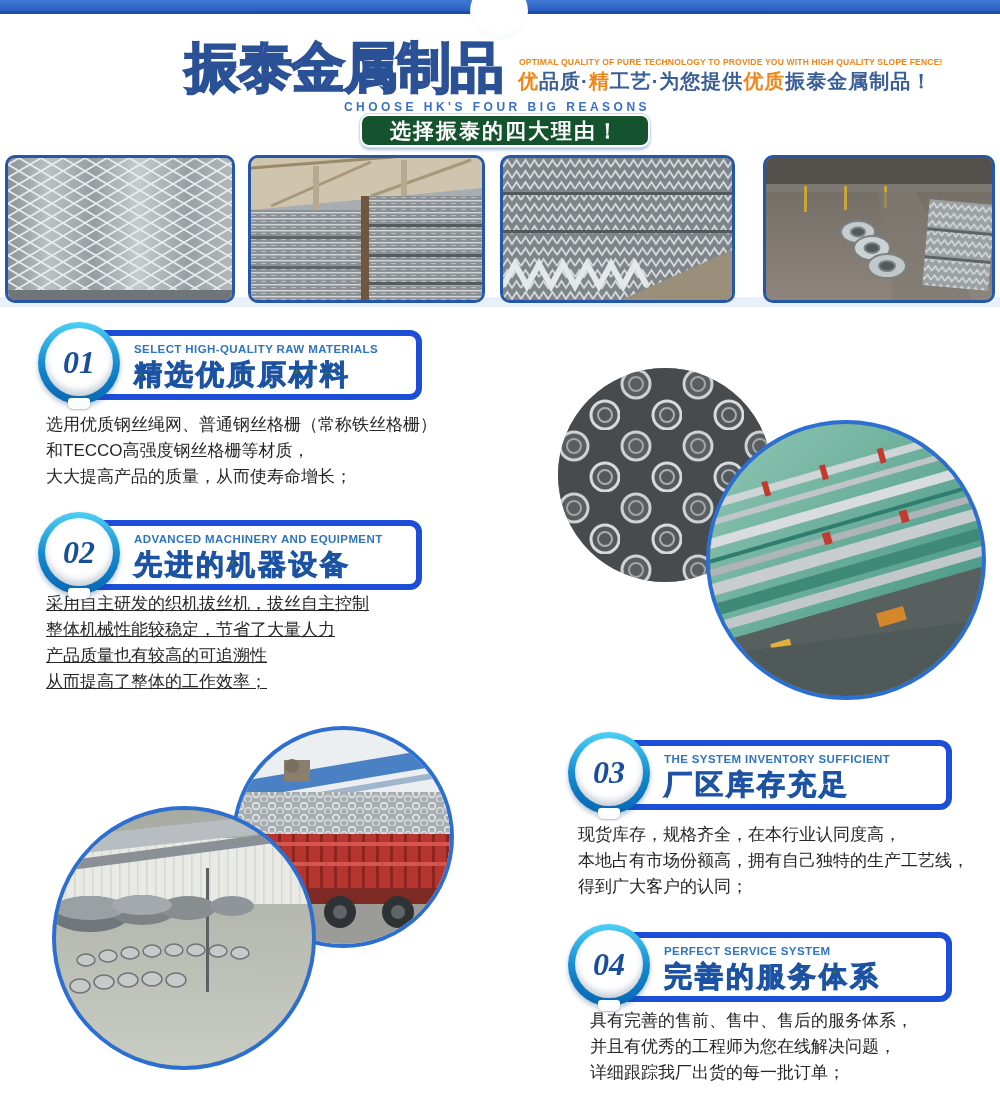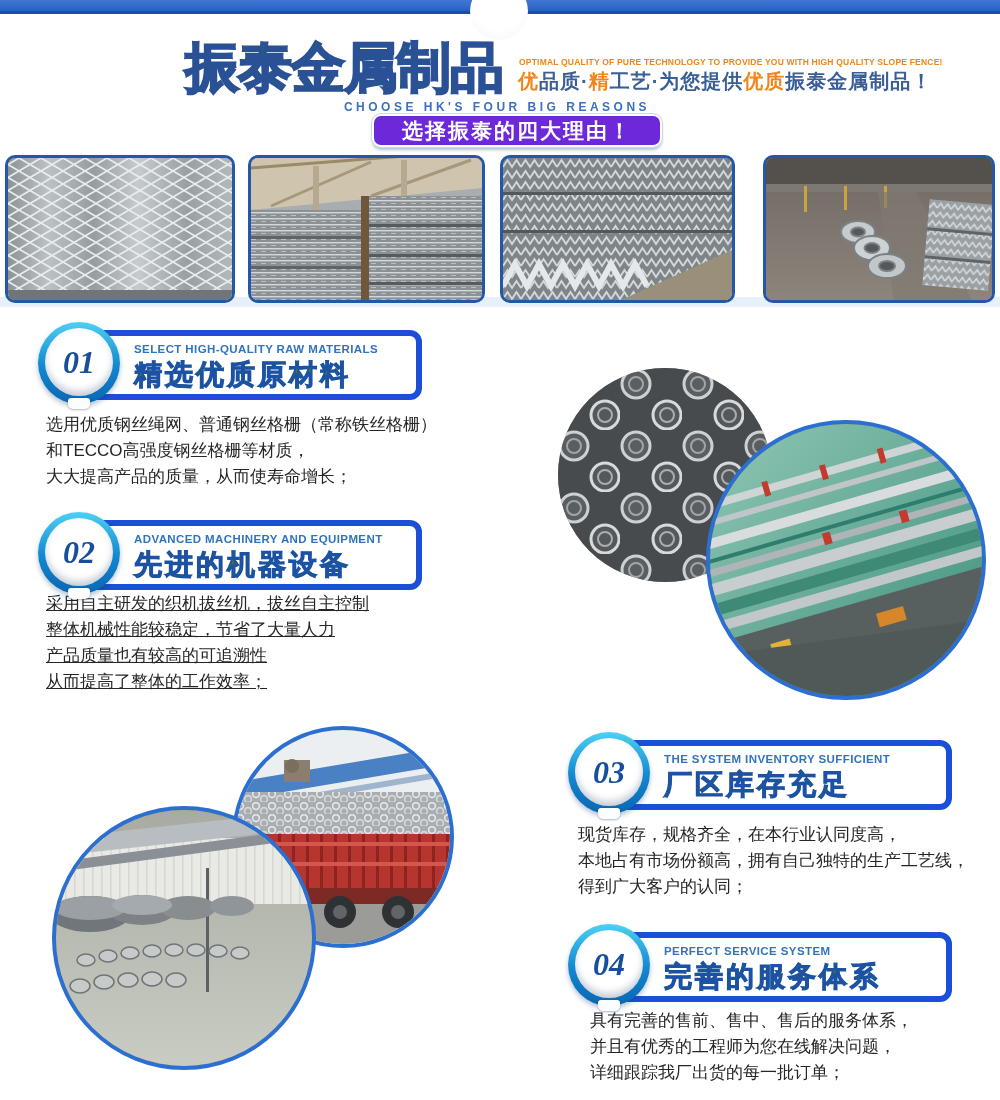--- a/index.html
+++ b/index.html
@@ -7,29 +7,29 @@
         font-family:"Liberation Sans",sans-serif;}
 
   
   .topbar{position:absolute;left:0;top:0;width:1000px;height:11px;
           background:linear-gradient(#4078d6,#2a5fc0);border-bottom:3px solid #1c4fa4;}
   .top-circle{position:absolute;left:470px;top:-18px;width:58px;height:58px;border-radius:50%;
           background:radial-gradient(circle at 50% 38%,#ffffff 55%,#f1f4f8 100%);}
 
   
   .logo{position:absolute;left:185px;top:36px;margin:0;font-size:54px;line-height:62px;
-        font-weight:bold;color:#15803d;-webkit-text-stroke:2px #2a5096;letter-spacing:-1px;}
+        font-weight:bold;color:#8b5cf6;-webkit-text-stroke:2px #2a5096;letter-spacing:-1px;}
   .slogan-en{position:absolute;left:519px;top:57px;width:430px;font-size:8.5px;font-weight:bold;
         color:#f08519;letter-spacing:0.2px;}
   .tagline{position:absolute;left:518px;top:68px;font-size:20px;font-weight:bold;letter-spacing:1px;}
   .tagline .b{color:#3a5e96;}
   .tagline .o{color:#f08519;}
   .caption-en{position:absolute;left:340px;top:100px;width:314px;text-align:center;font-size:12px;
         font-weight:bold;color:#3a70c4;letter-spacing:3.5px;}
-  .banner{position:absolute;left:372px;top:114px;width:286px;height:29px;background:#6d28d9;
+  .banner{position:absolute;left:360px;top:114px;width:286px;height:29px;background:#14532d;
         border:2px solid #ffffff;border-radius:9px;color:#ffffff;font-size:21px;font-weight:bold;
         letter-spacing:2px;text-align:center;line-height:29px;
         box-shadow:0 0 0 1px #c8daf0,0 3px 3px rgba(28,79,164,.35);}
 
   
   .ph{position:absolute;top:155px;height:142px;margin:0;border:3px solid #2457a8;border-radius:10px;
       overflow:hidden;background:#9aa0a3;}
   #ph1{left:5px;width:224px;} #ph2{left:248px;width:231px;}
   #ph3{left:500px;width:229px;} #ph4{left:763px;width:226px;}
   .band{position:absolute;left:0;top:297px;width:1000px;height:10px;background:#e7f0fb;}

